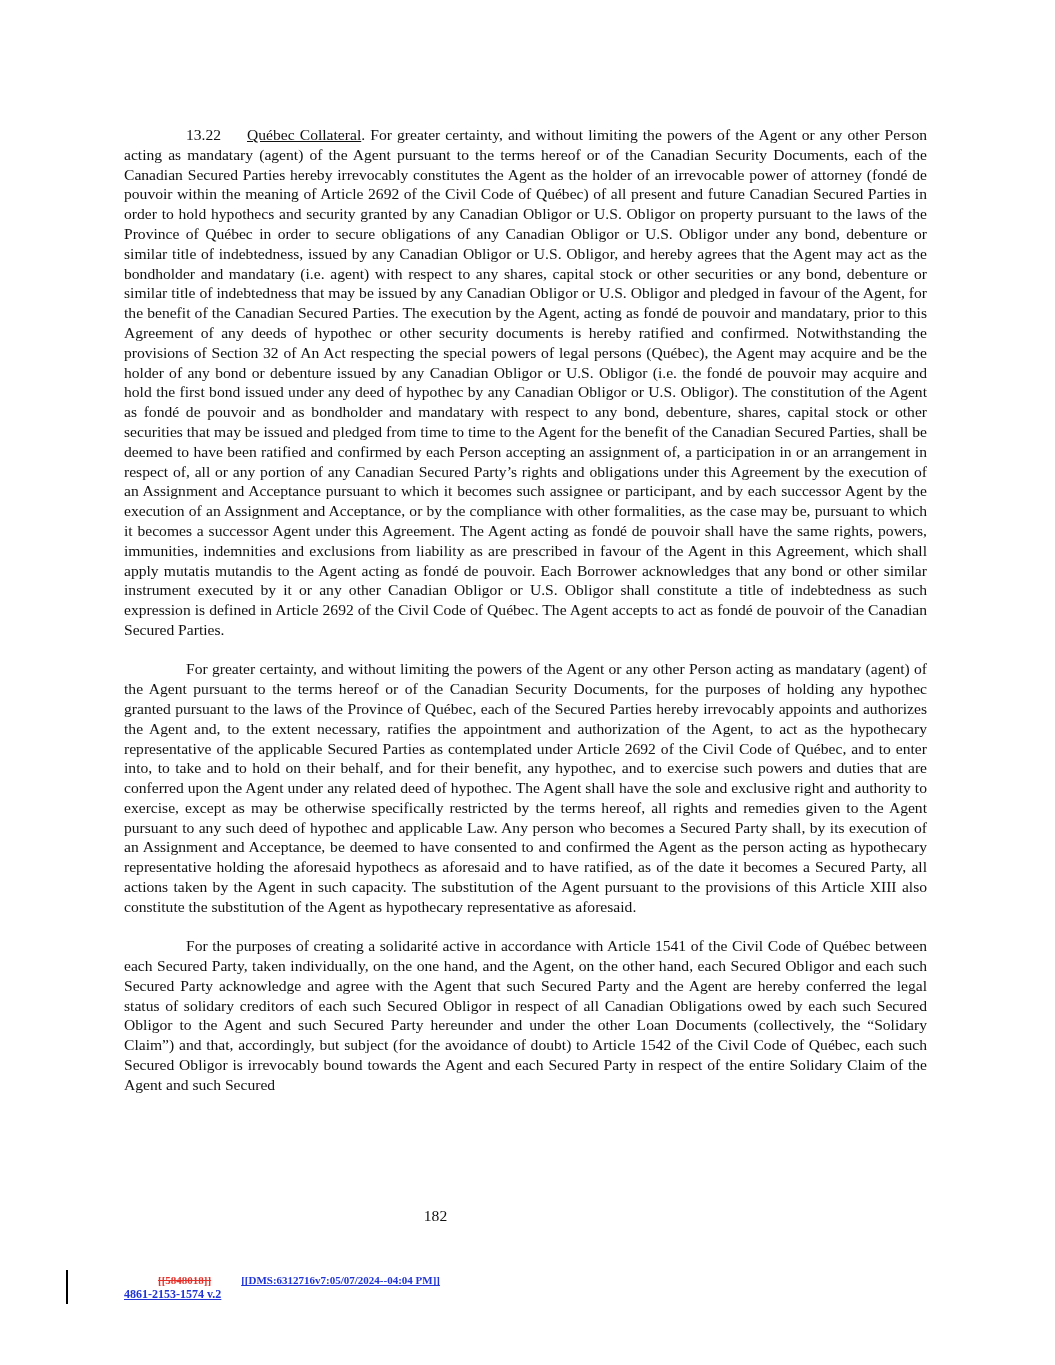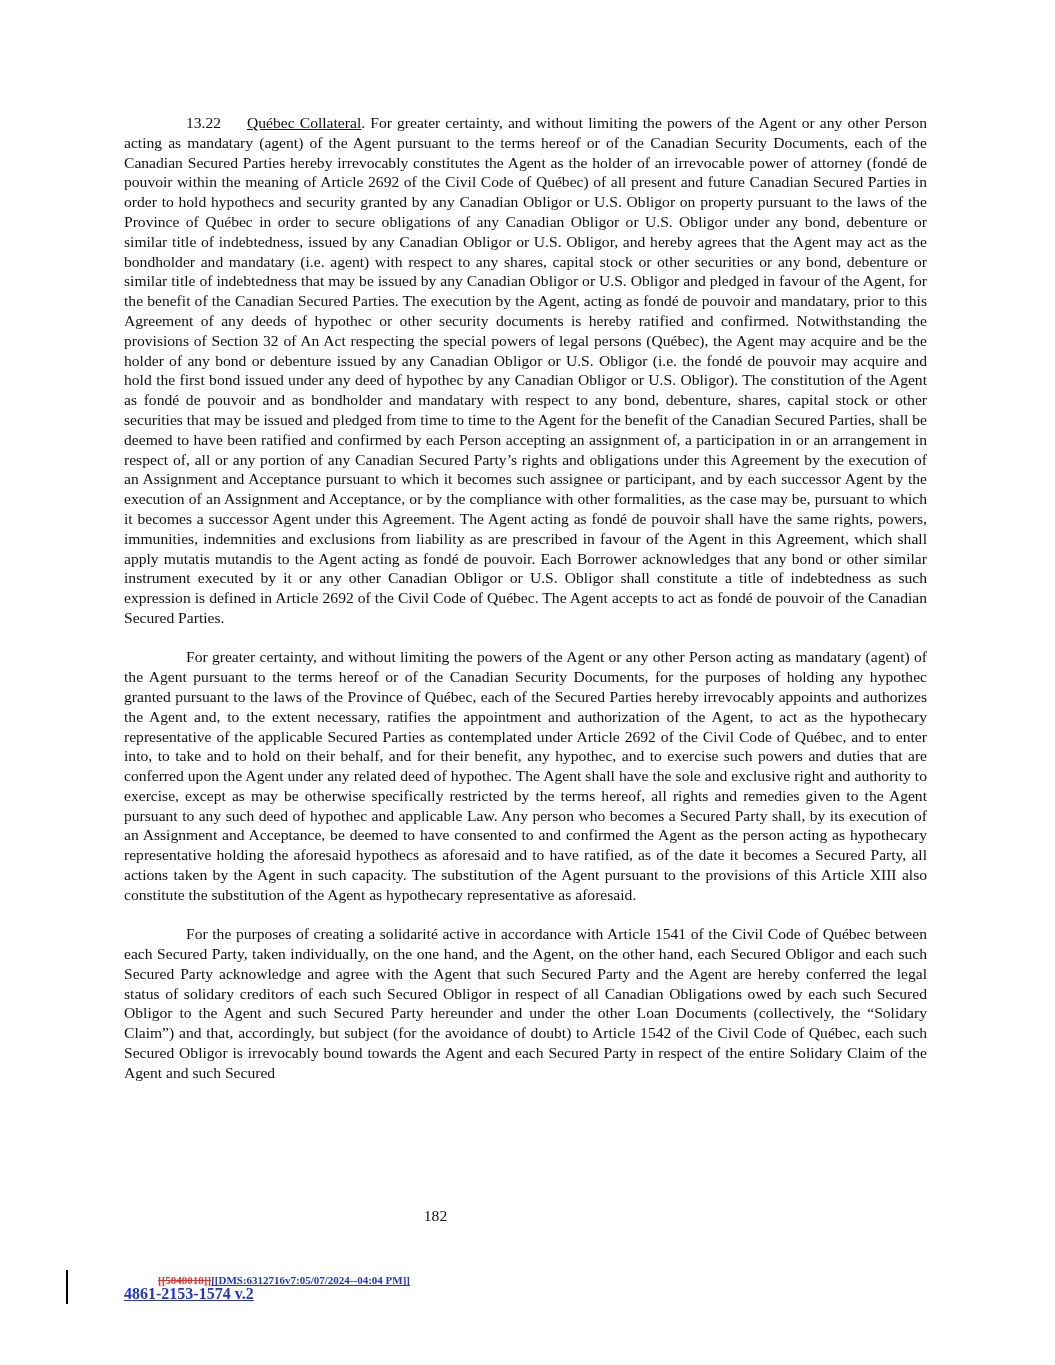--- a/index.html
+++ b/index.html
@@ -11,21 +11,21 @@
       width: 1055px;
       height: 1365px;
       position: relative;
       overflow: hidden;
       font-family: "Liberation Serif", serif;
       color: #111111;
     }
     .page-body {
       position: absolute;
       left: 124px;
-      top: 113px;
+      top: 125px;
       width: 803px;
       font-size: 15.6px;
       line-height: 19.8px;
       text-align: justify;
     }
     .para {
       margin: 0 0 19.6px 0;
       text-indent: 62px;
     }
     .sec-num {
@@ -62,25 +62,26 @@
       line-height: 14px;
     }
     .footer .deleted {
       color: #e8302a;
       text-decoration: line-through;
       padding-left: 34px;
     }
     .footer .inserted {
       color: #1f33d6;
       text-decoration: underline;
+      padding-left: 30px;
     }
     .footer .doc-id {
       color: #1f33d6;
       text-decoration: underline;
-      font-size: 16px;
+      font-size: 12px;
     }
   </style>
 </head>
 <body>
 
 <div class="page-body">
   <p class="para"><span class="sec-num">13.22</span><span class="sec-title">Québec Collateral</span><span>. For greater certainty, and without limiting the powers of the Agent or any other Person acting as mandatary (agent) of the Agent pursuant to the terms hereof or of the Canadian Security Documents, each of the Canadian Secured Parties hereby irrevocably constitutes the Agent as the holder of an irrevocable power of attorney (fondé de pouvoir within the meaning of Article 2692 of the Civil Code of Québec) of all present and future Canadian Secured Parties in order to hold hypothecs and security granted by any Canadian Obligor or U.S. Obligor on property pursuant to the laws of the Province of Québec in order to secure obligations of any Canadian Obligor or U.S. Obligor under any bond, debenture or similar title of indebtedness, issued by any Canadian Obligor or U.S. Obligor, and hereby agrees that the Agent may act as the bondholder and mandatary (i.e. agent) with respect to any shares, capital stock or other securities or any bond, debenture or similar title of indebtedness that may be issued by any Canadian Obligor or U.S. Obligor and pledged in favour of the Agent, for the benefit of the Canadian Secured Parties.  The execution by the Agent, acting as fondé de pouvoir and mandatary, prior to this Agreement of any deeds of hypothec or other security documents is hereby ratified and confirmed.  Notwithstanding the provisions of Section 32 of An Act respecting the special powers of legal persons (Québec), the Agent may acquire and be the holder of any bond or debenture issued by any Canadian Obligor or U.S. Obligor (i.e. the fondé de pouvoir may acquire and hold the first bond issued under any deed of hypothec by any Canadian Obligor or U.S. Obligor).  The constitution of the Agent as fondé de pouvoir and as bondholder and mandatary with respect to any bond, debenture, shares, capital stock or other securities that may be issued and pledged from time to time to the Agent for the benefit of the Canadian Secured Parties, shall be deemed to have been ratified and confirmed by each Person accepting an assignment of, a participation in or an arrangement in respect of, all or any portion of any Canadian Secured Party’s rights and obligations under this Agreement by the execution of an Assignment and Acceptance pursuant to which it becomes such assignee or participant, and by each successor Agent by the execution of an Assignment and Acceptance, or by the compliance with other formalities, as the case may be, pursuant to which it becomes a successor Agent under this Agreement.  The Agent acting as fondé de pouvoir shall have the same rights, powers, immunities, indemnities and exclusions from liability as are prescribed in favour of the Agent in this Agreement, which shall apply mutatis mutandis to the Agent acting as fondé de pouvoir.  Each Borrower acknowledges that any bond or other similar instrument executed by it or any other Canadian Obligor or U.S. Obligor shall constitute a title of indebtedness as such expression is defined in Article 2692 of the Civil Code of Québec.  The Agent accepts to act as fondé de pouvoir of the Canadian Secured Parties.</span></p>
   <p class="para">For greater certainty, and without limiting the powers of the Agent or any other Person acting as mandatary (agent) of the Agent pursuant to the terms hereof or of the Canadian Security Documents, for the purposes of holding any hypothec granted pursuant to the laws of the Province of Québec, each of the Secured Parties hereby irrevocably appoints and authorizes the Agent and, to the extent necessary, ratifies the appointment and authorization of the Agent, to act as the hypothecary representative of the applicable Secured Parties as contemplated under Article 2692 of the Civil Code of Québec, and to enter into, to take and to hold on their behalf, and for their benefit, any hypothec, and to exercise such powers and duties that are conferred upon the Agent under any related deed of hypothec.  The Agent shall have the sole and exclusive right and authority to exercise, except as may be otherwise specifically restricted by the terms hereof, all rights and remedies given to the Agent pursuant to any such deed of hypothec and applicable Law.  Any person who becomes a Secured Party shall, by its execution of an Assignment and Acceptance, be deemed to have consented to and confirmed the Agent as the person acting as hypothecary representative holding the aforesaid hypothecs as aforesaid and to have ratified, as of the date it becomes a Secured Party, all actions taken by the Agent in such capacity.  The substitution of the Agent pursuant to the provisions of this Article XIII also constitute the substitution of the Agent as hypothecary representative as aforesaid.</p>
   <p class="para">For the purposes of creating a solidarité active in accordance with Article 1541 of the Civil Code of Québec between each Secured Party, taken individually, on the one hand, and the Agent, on the other hand, each Secured Obligor and each such Secured Party acknowledge and agree with the Agent that such Secured Party and the Agent are hereby conferred the legal status of solidary creditors of each such Secured Obligor in respect of all Canadian Obligations owed by each such Secured Obligor to the Agent and such Secured Party hereunder and under the other Loan Documents (collectively, the “Solidary Claim”) and that, accordingly, but subject (for the avoidance of doubt) to Article 1542 of the Civil Code of Québec, each such Secured Obligor is irrevocably bound towards the Agent and each Secured Party in respect of the entire Solidary Claim of the Agent and such Secured</p>
 </div>

